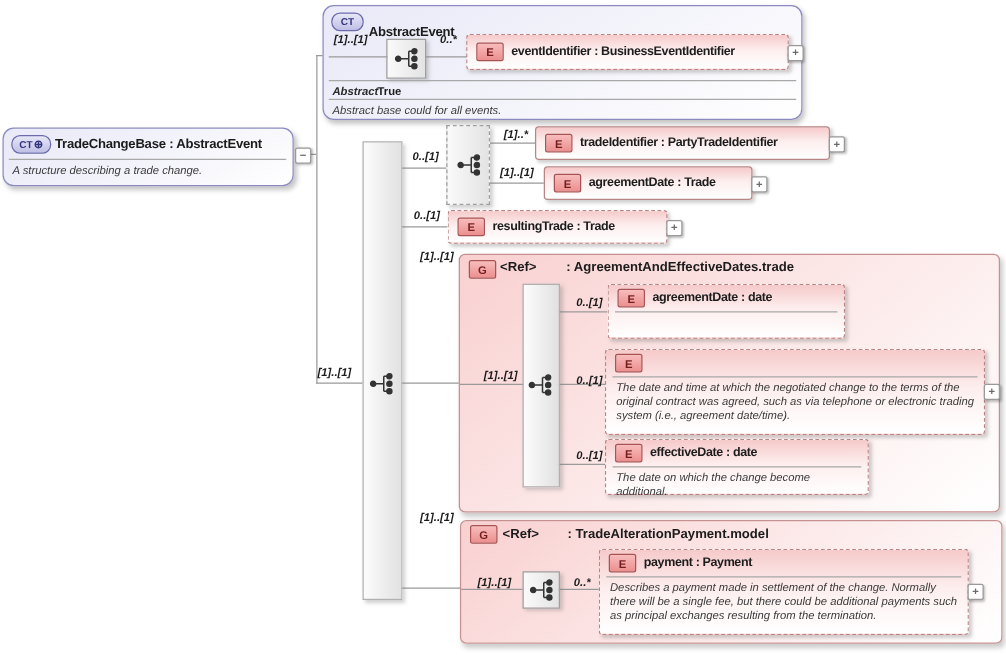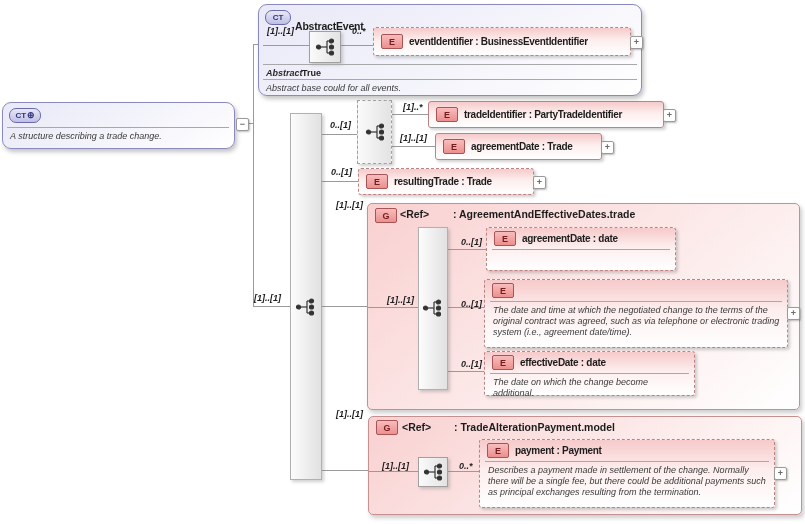--- a/index.html
+++ b/index.html
@@ -78,20 +78,21 @@
   <div class="ln" style="left:390px;top:146px;width:45px;"></div>
   <div class="ln" style="left:320px;top:181px;width:38px;"></div>
   <div class="ln" style="left:320px;top:306px;width:47px;"></div>
   <div class="ln" style="left:320px;top:470px;width:48px;"></div>
 
   <div class="type-box" style="left:2px;top:102px;width:231px;height:45px;">
     <div class="badge-ct" style="left:6px;top:5px;width:30px;">
       <span>CT</span>
         <span class="ctplus">⊕</span>
     </div>
+    <div class="type-title" style="left:41px;top:6px;">TradeChangeBase : AbstractEvent</div>
     <div class="divider" style="position:absolute;left:4px;top:24px;width:222px;margin:0;"></div>
     <div class="anno" style="position:absolute;left:7px;top:28px;">A structure describing a trade change.</div>
   </div>
   <div class="expand" style="left:236px;top:118px;">−</div>
 
   <div class="type-box" style="left:258px;top:4px;width:382px;height:90px;">
     <div class="badge-ct" style="left:6px;top:5px;width:24px;">
       <span>CT</span>
     </div>
     <div class="type-title" style="left:36px;top:15px;">AbstractEvent</div>

